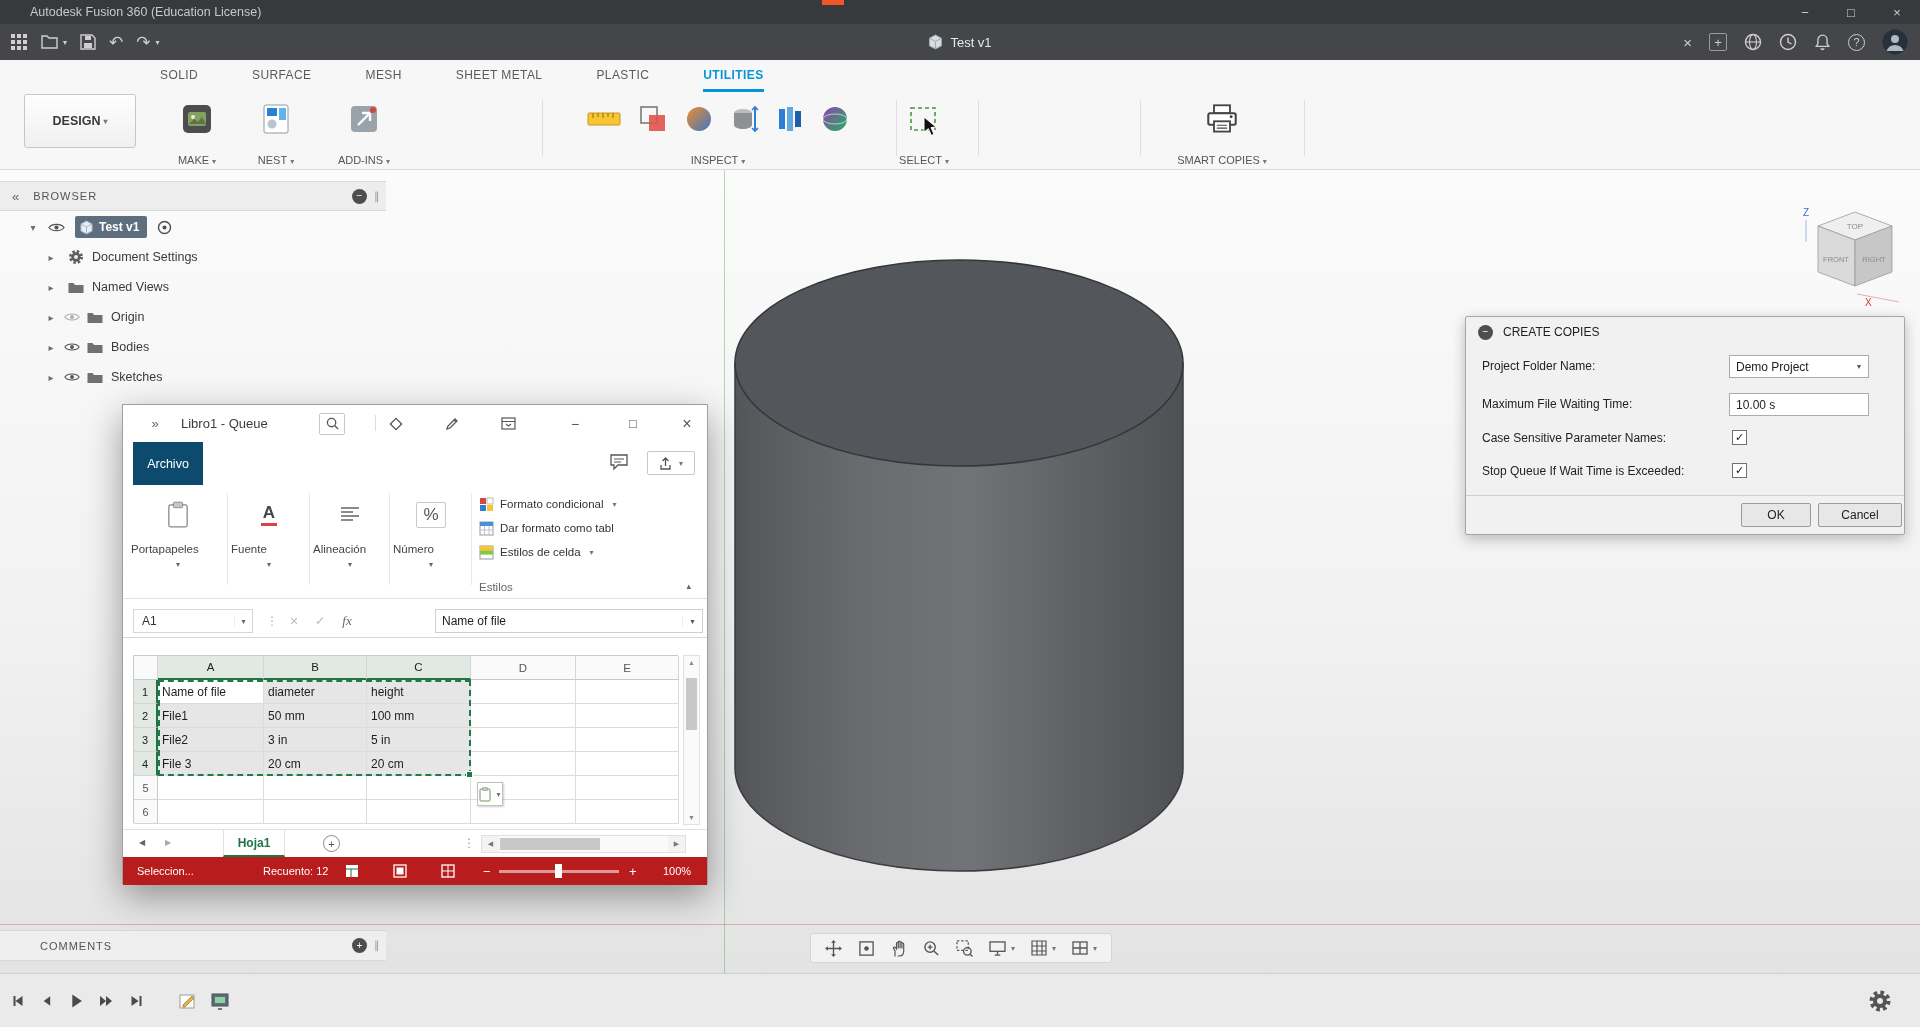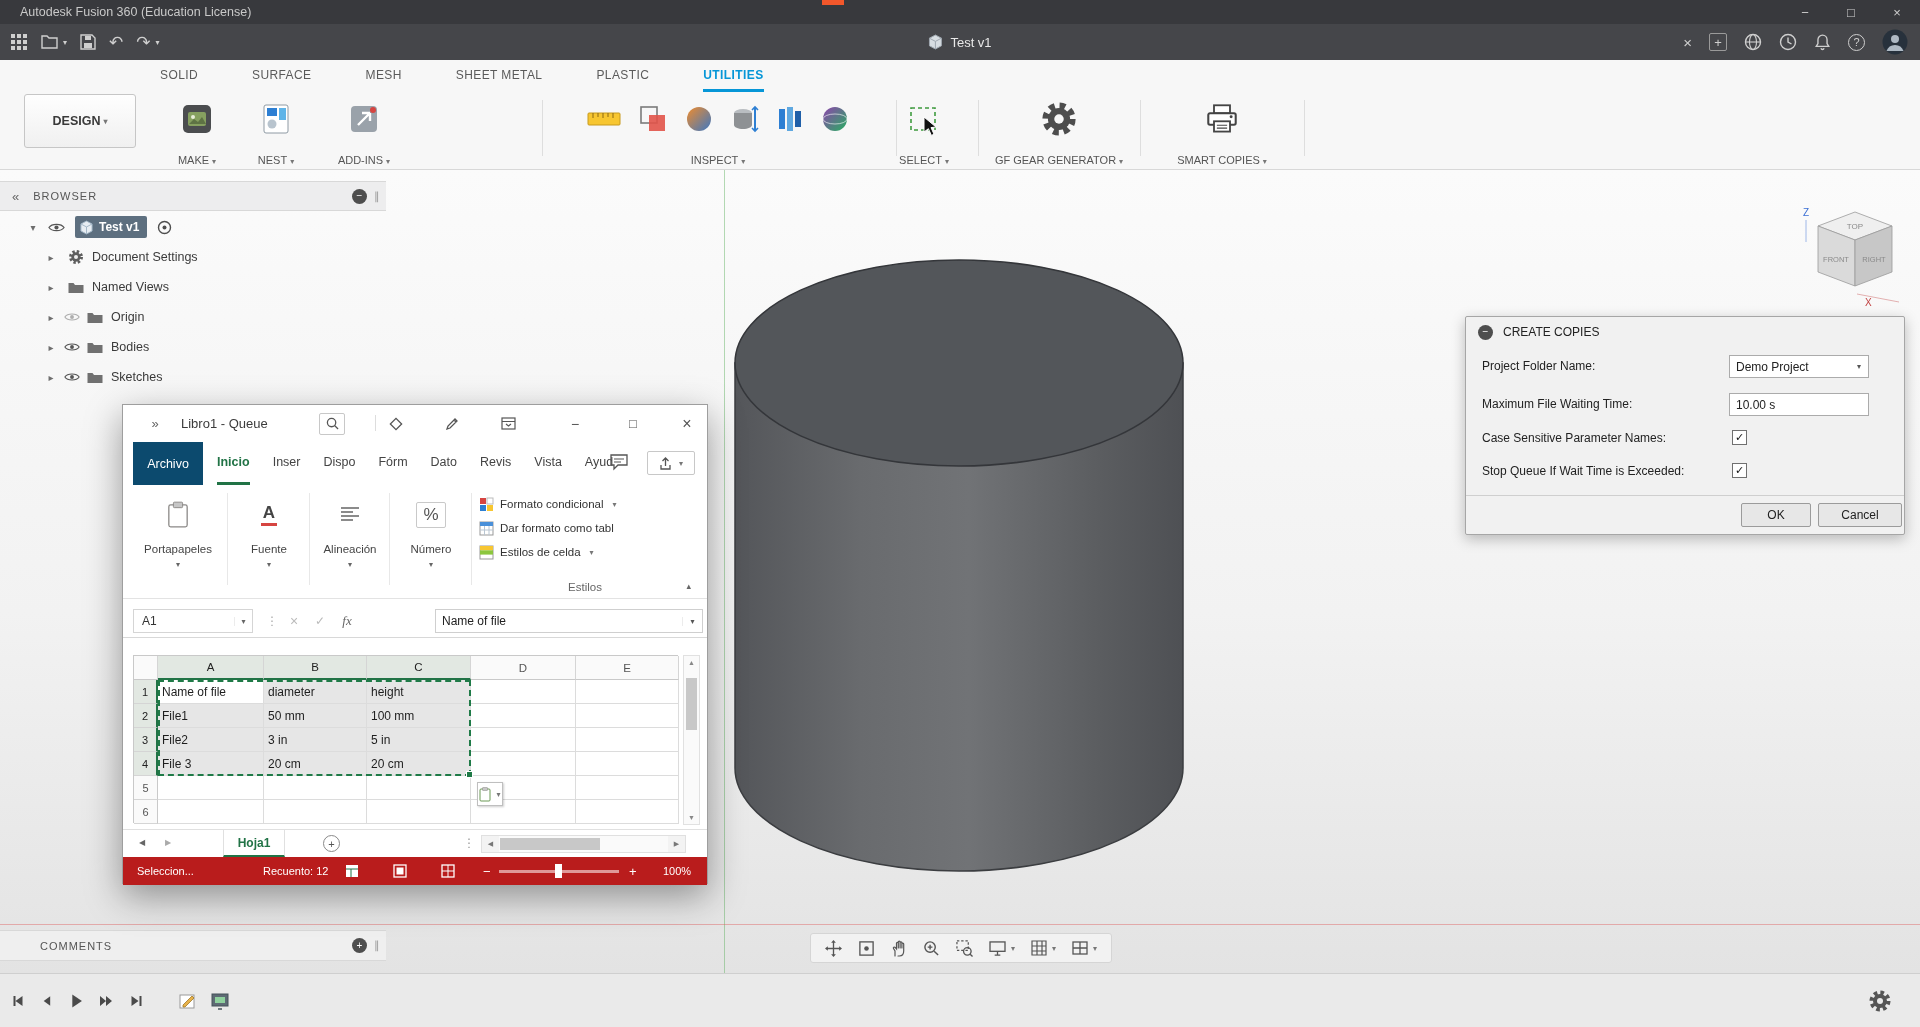--- a/index.html
+++ b/index.html
@@ -3,21 +3,21 @@
 <meta charset="utf-8">
 <style>
 *{box-sizing:border-box;margin:0;padding:0}
 html,body{width:1920px;height:1027px;overflow:hidden}
 body{font-family:"Liberation Sans",sans-serif;background:#fff;position:relative;font-size:12px;color:#333}
 .abs{position:absolute}
 svg{display:block}
 
 
 #titlebar{position:absolute;left:0;top:0;width:1920px;height:24px;background:#38393D;color:#C9C9C9;display:flex;align-items:center;font-size:12.5px}
-#titlebar .t-text{margin-left:20px}
+#titlebar .t-text{margin-left:30px}
 .winbtn{width:46px;height:24px;display:flex;align-items:center;justify-content:center;font-size:13px;color:#CFCFCF}
 #notch{position:absolute;left:822px;top:0;width:22px;height:5px;background:#F2572B}
 
 
 #apptoolbar{position:absolute;left:0;top:24px;width:1920px;height:36px;background:#45464A;color:#CFCFCF}
 #qat{position:absolute;left:10px;top:0;height:36px;display:flex;align-items:center;gap:13px}
 .qicon{display:flex;align-items:center;gap:2px;font-size:16px;color:#CFCFCF}
 #doctab{position:absolute;left:50%;top:0;transform:translateX(-50%);height:36px;display:flex;align-items:center;gap:8px;color:#E8E8E8;font-size:13px}
 #toolbar-right{position:absolute;right:12px;top:0;height:36px;display:flex;align-items:center;gap:17px}
 .plusbox{width:18px;height:18px;border:1px solid #9A9A9A;border-radius:2px;display:flex;align-items:center;justify-content:center;font-size:13px}
@@ -78,21 +78,21 @@
 #xl-title{position:absolute;left:58px;top:0;height:37px;display:flex;align-items:center;font-size:13px;color:#3B3B3B}
 .xl-tbicon{position:absolute;top:0;height:37px;display:flex;align-items:center;justify-content:center;color:#555}
 #xl-menubar{position:absolute;left:0;top:37px;width:100%;height:43px;background:#fff}
 #xl-filetab{position:absolute;left:10px;top:0;width:70px;height:43px;background:#0c4a6e;color:#fff;display:flex;align-items:center;justify-content:center;font-size:12.5px}
 #xl-tabs{position:absolute;left:94px;top:0;height:43px;display:flex;gap:23px}
 .xtab{display:flex;align-items:center;font-size:12.5px;color:#444;border-bottom:3px solid transparent}
 .xtab.active{color:#217346;font-weight:bold;border-bottom-color:#217346}
 #xl-ribbon{position:absolute;left:0;top:80px;width:100%;height:114px;background:#fff;border-bottom:1px solid #E3E3E3}
 .xgroup{position:absolute;top:0;height:114px}
 .xg-icon{margin-top:10px;display:flex;justify-content:center;align-items:center;height:40px}
-.xg-label{position:absolute;top:58px;width:100%;text-align:center;font-size:11.5px;color:#444}
+.xg-label{position:absolute;top:58px;width:100%;font-size:11.5px;color:#444}
 .xg-caret{position:absolute;top:75px;width:100%;text-align:center;font-size:8px;color:#666}
 .xsep{position:absolute;top:8px;height:92px;width:1px;background:#E8E8E8}
 .xstylerow{position:absolute;left:0;height:22px;display:flex;align-items:center;gap:6px;font-size:11.5px;color:#333;white-space:nowrap}
 #xl-formulabar{position:absolute;left:0;top:199px;width:100%;height:34px;background:#fff;border-bottom:1px solid #D8D8D8}
 #xl-namebox{position:absolute;left:10px;top:5px;width:120px;height:24px;border:1px solid #D5D5D5;display:flex;align-items:center}
 #xl-namebox .v{flex:1;padding-left:8px}
 #xl-namebox .c{width:18px;text-align:center;font-size:8px;color:#666;border-left:1px solid #ECECEC}
 .fbi{position:absolute;top:5px;height:24px;display:flex;align-items:center;justify-content:center}
 #xl-combo{position:absolute;left:312px;top:5px;width:268px;height:24px;border:1px solid #CFCFCF;display:flex;align-items:center}
 #xl-combo .v{flex:1;padding-left:6px;color:#222}
@@ -340,32 +340,20 @@
       <svg width="32" height="28" viewBox="0 0 32 28">
             <rect x="3" y="3" width="24" height="22" fill="none" stroke="#3F9B3F" stroke-width="1.6" stroke-dasharray="4 3"></rect>
           </svg>
         </span>
     </div>
     <div class="fglabel"><span>SELECT</span><span class="caret">▾</span></div>
   </div>
 
   <div class="fsep" style="left:978px"></div>
 
-  <div class="fgroup" style="left:984px;width:150px">
-    <div class="fgicons">
-        <span>
-      <svg width="38" height="38" viewBox="0 0 24 24">
-            <circle cx="12" cy="12" r="8" fill="none" stroke="#4D4D4D" stroke-width="5" stroke-dasharray="3.4 2.9"></circle>
-            <circle cx="12" cy="12" r="7" fill="#4D4D4D"></circle>
-            <circle cx="12" cy="12" r="3" fill="#F6F6F6"></circle>
-          </svg>
-        </span>
-    </div>
-    <div class="fglabel"><span>GF GEAR GENERATOR</span><span class="caret">▾</span></div>
-  </div>
 
   <div class="fsep" style="left:1140px"></div>
 
   <div class="fgroup" style="left:1146px;width:152px">
     <div class="fgicons">
         <span>
       <svg width="32" height="30" viewBox="0 0 28 26">
             <rect x="7" y="1" width="14" height="7" fill="#fff" stroke="#444" stroke-width="1.6"></rect>
             <rect x="2" y="8" width="24" height="10" rx="1.5" fill="#fff" stroke="#444" stroke-width="1.8"></rect>
             <circle cx="22" cy="11" r="1.3" fill="#444"></circle>
@@ -617,30 +605,20 @@
           <path d="M1 4.5h13M5 7l2.5 2L10 7" fill="none" stroke="#555" stroke-width="1.2"></path>
         </svg>
       </span>
     <span class="xl-tbicon" style="left:430px;width:44px;font-size:14px">−</span>
     <span class="xl-tbicon" style="left:488px;width:44px;font-size:13px">□</span>
     <span class="xl-tbicon" style="left:544px;width:40px;font-size:16px">×</span>
   </div>
 
   <div id="xl-menubar">
     <div id="xl-filetab">Archivo</div>
-    <div id="xl-tabs">
-      <span class="xtab active">Inicio</span>
-      <span class="xtab">Inser</span>
-      <span class="xtab">Dispo</span>
-      <span class="xtab">Fórm</span>
-      <span class="xtab">Dato</span>
-      <span class="xtab">Revis</span>
-      <span class="xtab">Vista</span>
-      <span class="xtab">Ayud</span>
-    </div>
     <span style="position:absolute;left:486px;top:11px">
       <svg width="20" height="18" viewBox="0 0 20 18">
           <path d="M2 2h16v10H9l-4 4v-4H2z" fill="none" stroke="#555" stroke-width="1.3"></path>
           <path d="M5 6h10M5 9h7" stroke="#555" stroke-width="1.1"></path>
         </svg>
       </span>
     <span style="position:absolute;left:524px;top:9px;width:48px;height:24px;border:1px solid #C8C8C8;border-radius:2px;display:flex;align-items:center;justify-content:center;gap:4px">
       <svg width="13" height="13" viewBox="0 0 13 13">
           <path d="M6.5 9V1M3.5 4 6.5 1l3 3M2 8v4h9V8" fill="none" stroke="#555" stroke-width="1.3"></path>
         </svg>

